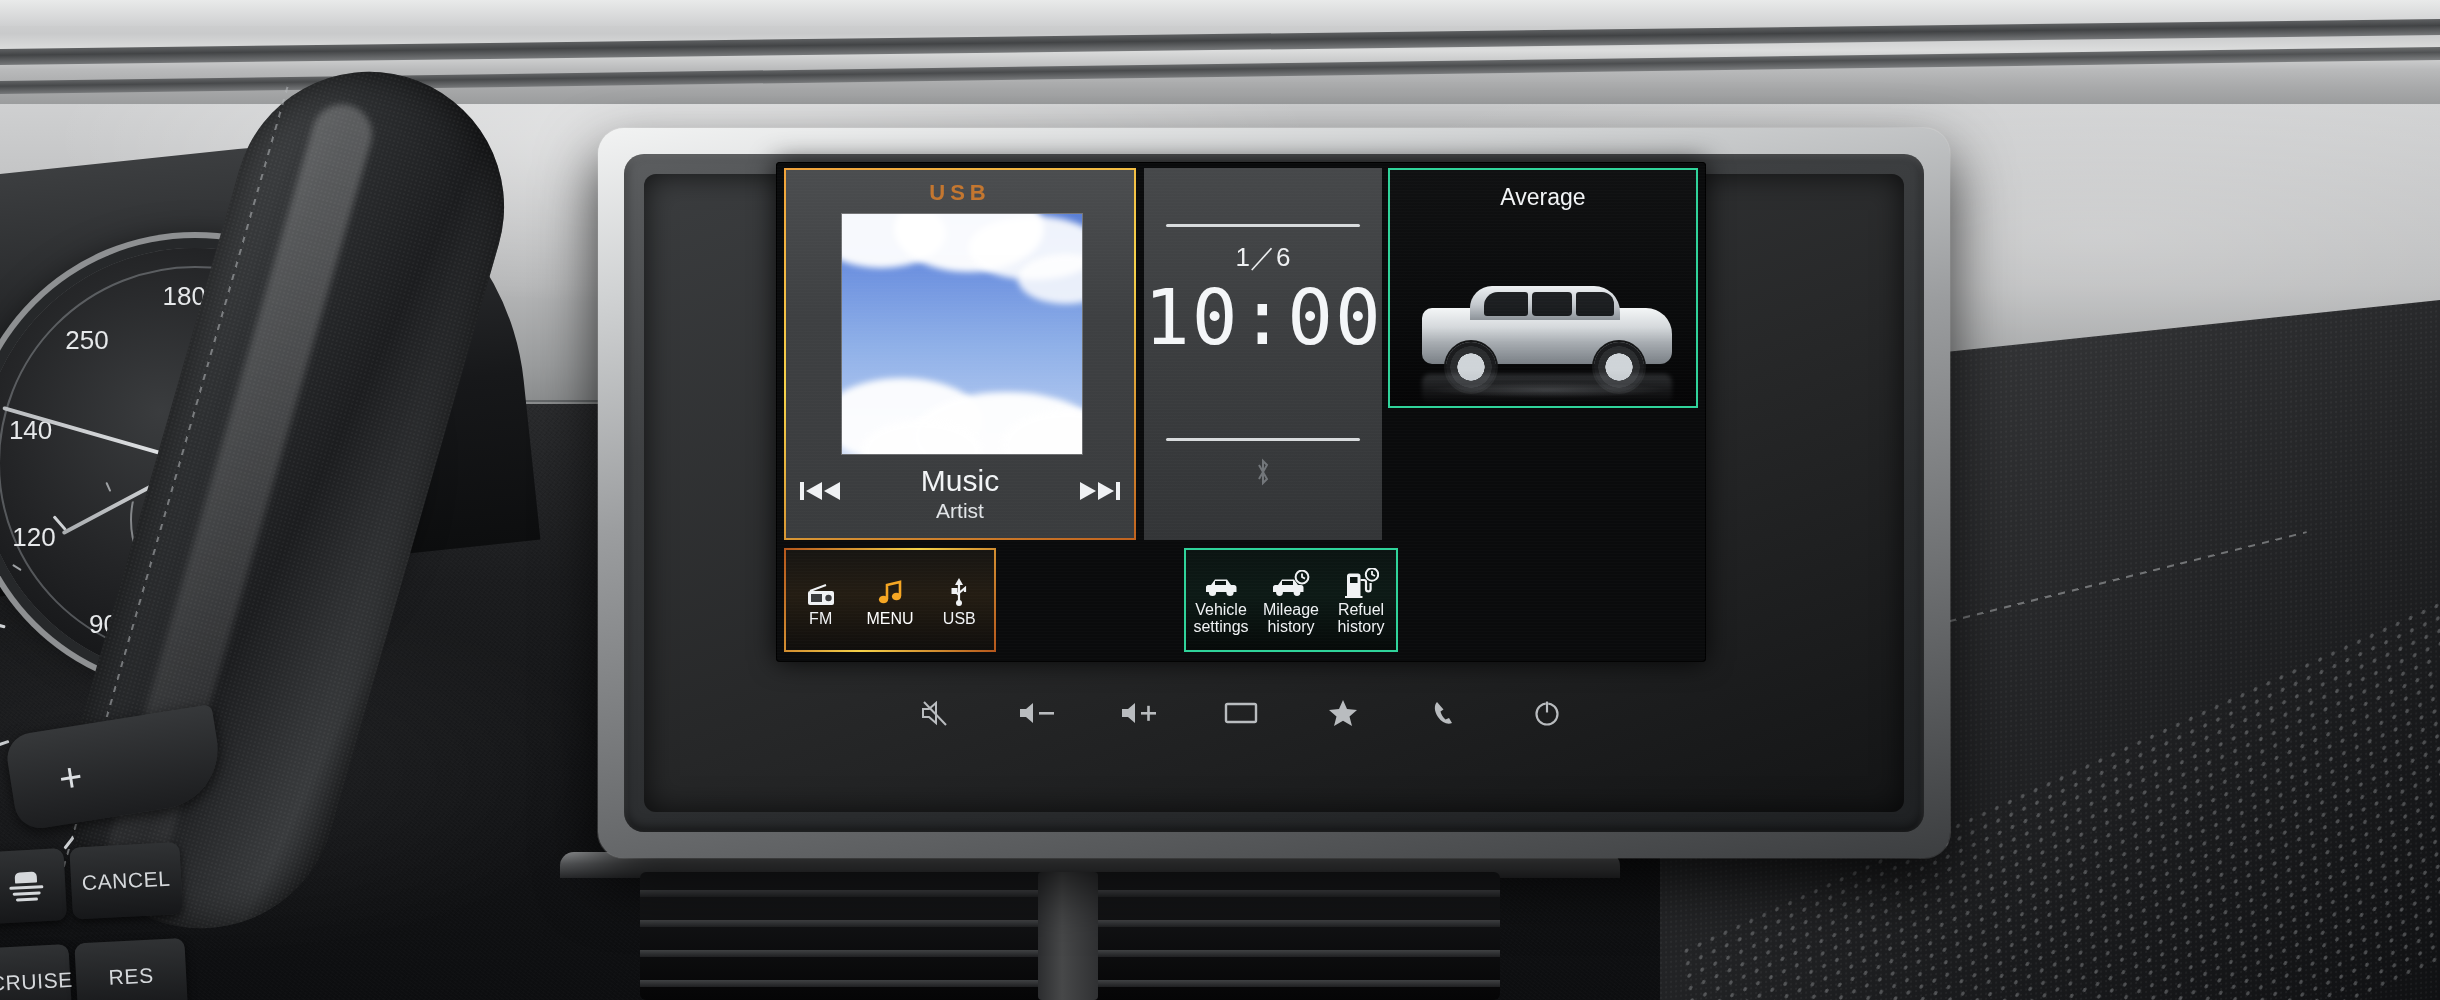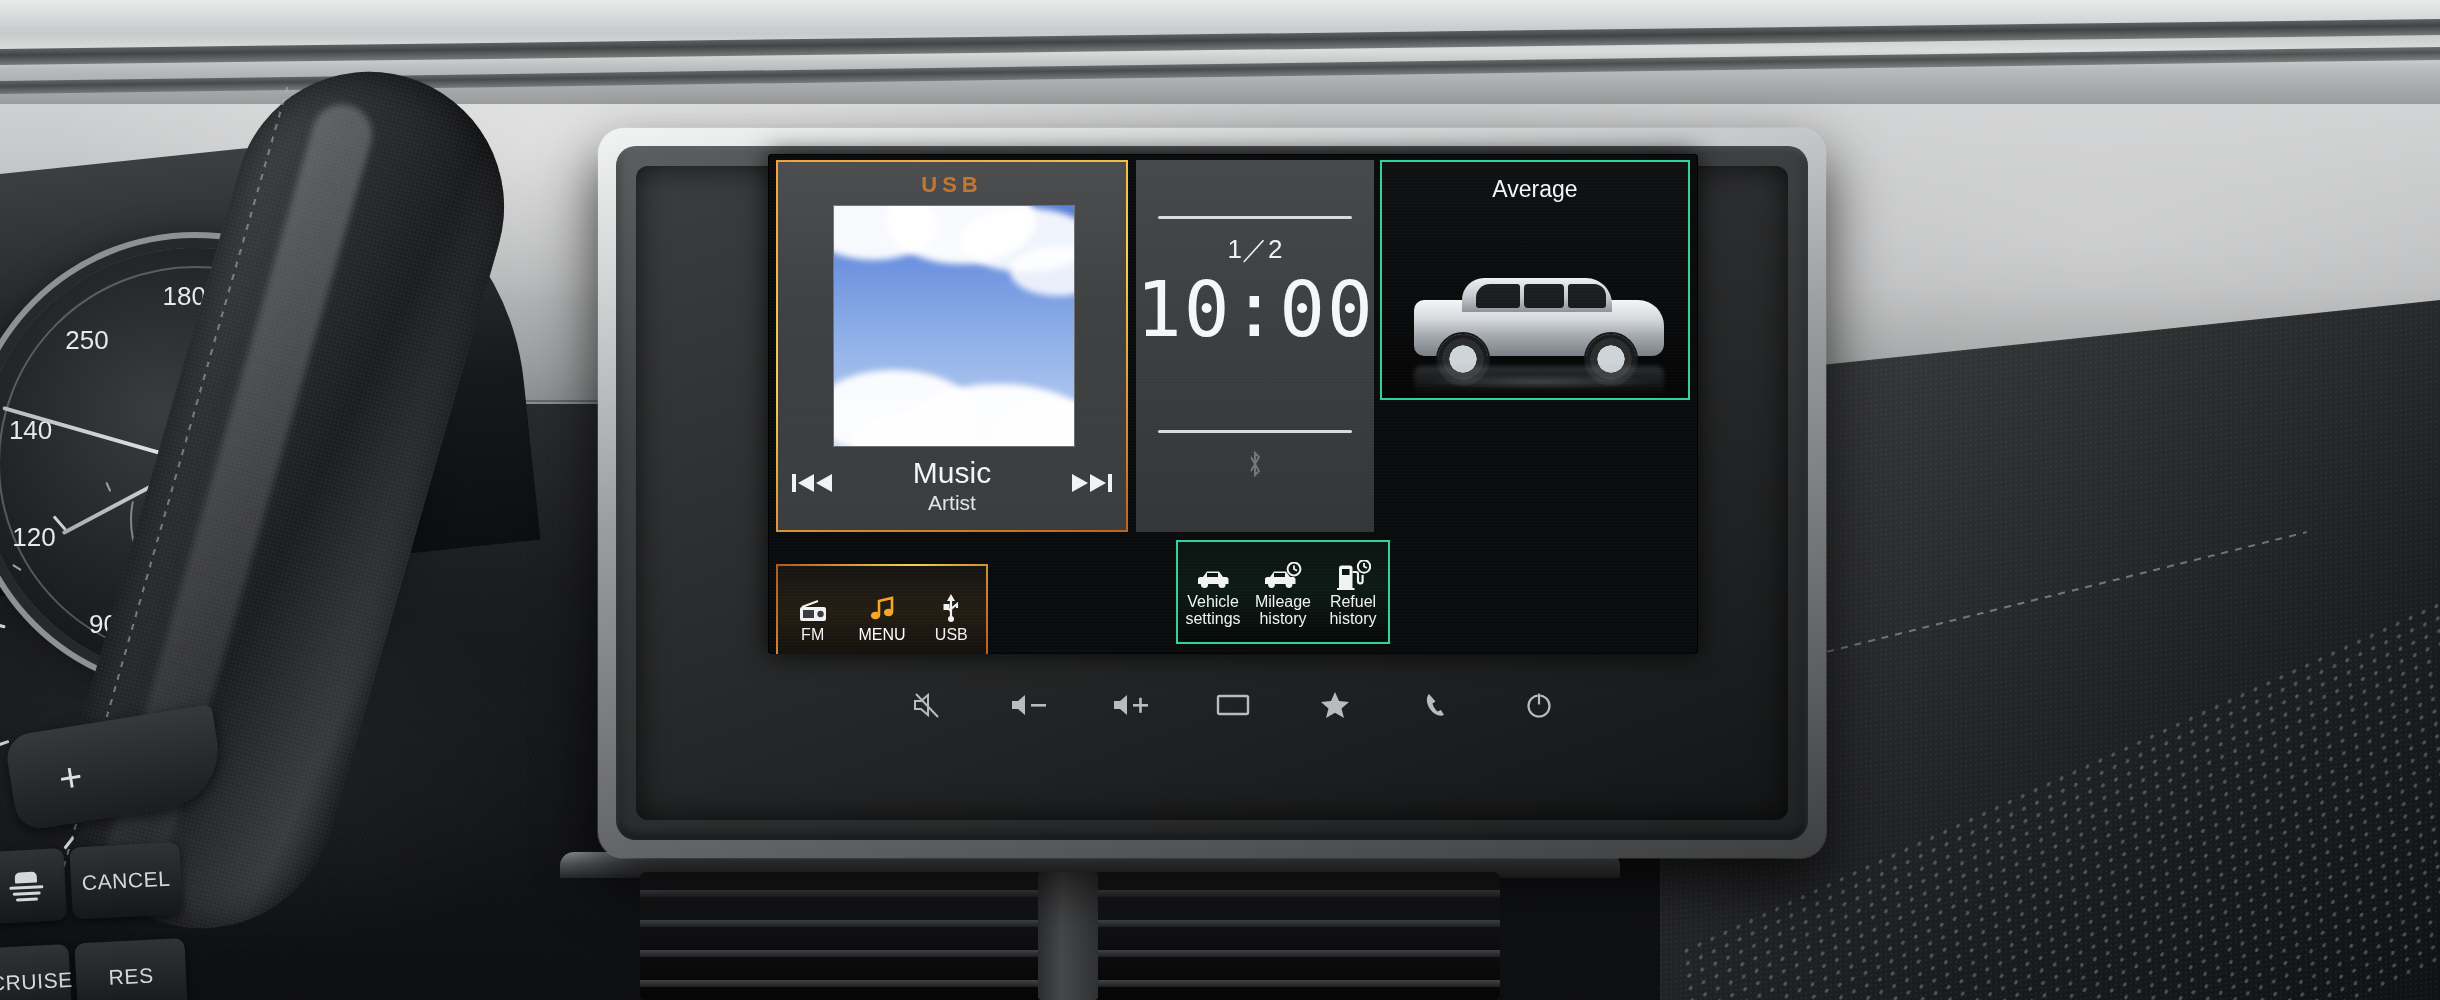--- a/index.html
+++ b/index.html
@@ -119,23 +119,23 @@
   .swbtn.b4{left:84px;top:96px;width:110px;height:72px;}
   .cruise-ico{width:34px;height:28px;position:relative;}
   .cruise-ico b{position:absolute;left:6px;top:0;width:22px;height:11px;border-radius:5px 5px 1px 1px;
     background:#d5d8db;display:block;}
   .cruise-ico i{position:absolute;left:0;width:34px;height:3px;background:#d5d8db;border-radius:2px;display:block;}
   .cruise-ico i:nth-of-type(1){top:14px;}
   .cruise-ico i:nth-of-type(2){top:20px;left:3px;width:28px;}
   .cruise-ico i:nth-of-type(3){top:26px;left:6px;width:22px;}
 
   
-  #headunit{position:absolute;left:598px;top:128px;width:1228px;height:730px;
+  #headunit{position:absolute;left:598px;top:128px;width:1352px;height:730px;
     background:linear-gradient(170deg,#f2f3f3 0%,#cfd1d2 18%,#9b9d9f 42%,#6e7072 70%,#3c3e40 100%);
-    border-radius:26px;padding:18px;box-sizing:border-box;
+    border-radius:26px;padding:26px;box-sizing:border-box;
     box-shadow:0 26px 60px rgba(0,0,0,.75), 0 0 0 1px rgba(255,255,255,.25);}
   .hu-inner{position:relative;width:100%;height:100%;border-radius:20px;box-sizing:border-box;
     background:linear-gradient(165deg,#5c5e60 0%,#3e4042 30%,#2c2e30 65%,#1f2123 100%);
     padding:16px;box-shadow:inset 0 2px 6px rgba(255,255,255,.14), inset 0 -4px 12px rgba(0,0,0,.6);}
   .hu-bezel{position:absolute;left:20px;top:20px;right:20px;bottom:20px;border-radius:12px;
     background:linear-gradient(160deg,#3b3d3f,#262728 55%,#141516);
     box-shadow:inset 0 0 30px rgba(0,0,0,.7);}
 
   
   #screen{position:absolute;left:152px;top:8px;width:930px;height:500px;border-radius:4px;
@@ -208,21 +208,21 @@
     background:radial-gradient(ellipse,rgba(200,206,212,.22),transparent 70%);}
   .carrefl{position:absolute;left:14px;top:92px;width:250px;height:30px;opacity:.22;
     transform:scaleY(-1);
     background:linear-gradient(180deg,transparent,#aeb4ba);border-radius:8px;filter:blur(2px);}
 
   
   .btnbar{position:absolute;left:8px;top:386px;width:914px;height:104px;}
   .grp{position:absolute;top:0;height:104px;display:flex;box-sizing:border-box;}
   .grp.audio{left:0;width:212px;border:2px solid;
     border-image:linear-gradient(120deg,#b5571c,#f5d24a 50%,#b5571c) 1;
-    background:linear-gradient(180deg,#171512 0%,#241d13 45%,#100e0c 100%);margin-top:24px;}
+    background:linear-gradient(180deg,#171512 0%,#241d13 45%,#100e0c 100%);}
   .grp.mid{left:216px;width:180px;background:linear-gradient(180deg,#141517,#08090a);}
   .grp.veh{left:400px;width:214px;border:2px solid #2fd39a;
     background:linear-gradient(180deg,#0b1412 0%,#0d1a16 45%,#060a09 100%);}
   .btn{flex:1;position:relative;display:flex;flex-direction:column;align-items:center;
     justify-content:center;gap:4px;cursor:pointer;color:#f0f2f4;}
   .btn .lbl{font-size:16px;line-height:1.05;text-align:center;}
   .btn .ico{height:34px;display:flex;align-items:flex-end;justify-content:center;}
   .btn.active .lbl{color:#fff;}
 
   
@@ -397,21 +397,21 @@
                 <polygon points="20,2 20,20 36,11" fill="#f0f2f4"></polygon>
                 <rect x="38" y="2" width="4" height="18" fill="#f0f2f4"></rect>
               </svg>
           </div>
           <div class="track-title">Music</div>
           <div class="track-artist">Artist</div>
         </div>
 
         <div class="panel-clock">
           <div class="hr top"></div>
-          <div class="trknum">1／2</div>
+          <div class="trknum">1／6</div>
           <div class="clock">10:00</div>
           <div class="hr bot"></div>
           <div class="bticon">
             <svg width="20" height="28" viewBox="0 0 20 28" style="display:inline-block">
               <path d="M6 7 L14 21 L10 25 L10 3 L14 7 L6 21" fill="none" stroke="#72767a" stroke-width="2"></path>
             </svg>
           </div>
         </div>
 
         <div class="panel-veh">

